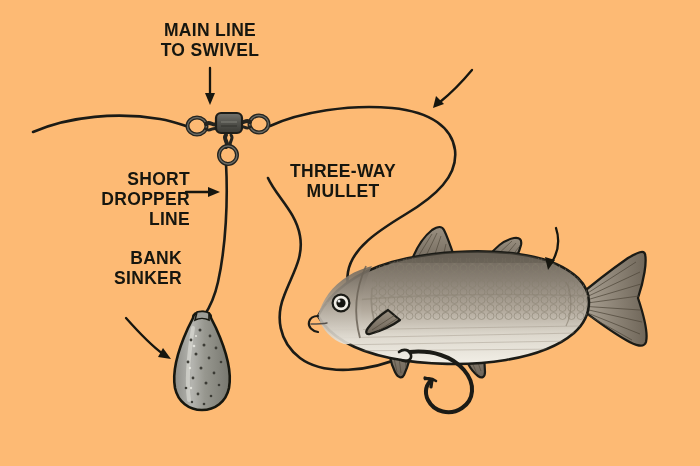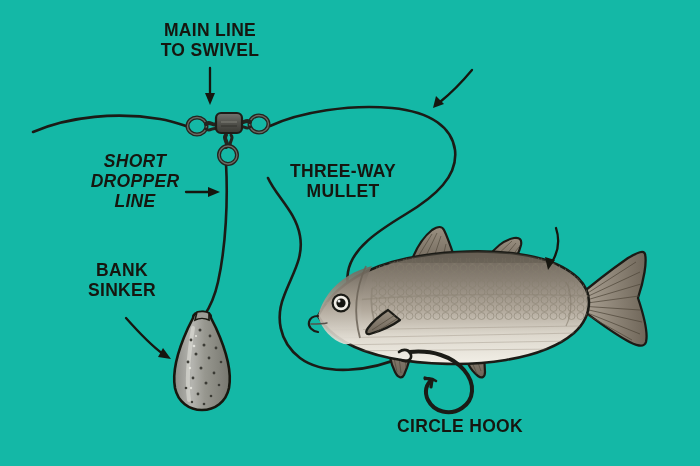--- a/index.html
+++ b/index.html
@@ -8,21 +8,21 @@
     padding: 0;
     background: #fbfbf3;
   }
   body {
     font-family: "Liberation Sans", sans-serif;
   }
   #diagram-root {
     position: relative;
     width: 700px;
     height: 466px;
-    background: #14b8a6;
+    background: #fdba74;
     overflow: hidden;
   }
   svg.scene {
     position: absolute;
     top: 0;
     left: 0;
     width: 700px;
     height: 466px;
     display: block;
   }
@@ -298,26 +298,25 @@
     <g>
       <path d="M126,318 C142,336 152,346 163,354" fill="none" stroke="#16160f" stroke-width="2.3" stroke-linecap="round"></path>
       <path d="M171,359 L158,357 L163,348 Z" fill="#16160f"></path>
     </g>
   </svg>
 
   <div class="lbl" style="left:110px; top:21px; width:200px;">MAIN LINE
 TO SWIVEL</div>
 
 
-  <div class="lbl" style="left:80px; top:152px; width:110px; text-align:center;font-style:italic;">SHORT
+  <div class="lbl" style="left:80px; top:170px; width:110px; text-align:right;">SHORT
 DROPPER
 LINE</div>
 
   <div class="lbl" style="left:268px; top:162px; width:150px;">THREE-WAY
 MULLET</div>
 
 
-  <div class="lbl" style="left:62px; top:261px; width:120px;">BANK
+  <div class="lbl" style="left:62px; top:249px; width:120px;text-align:right;">BANK
 SINKER</div>
 
-  <div class="lbl" style="left:370px; top:417px; width:180px;">CIRCLE HOOK</div>
 
 </div>
 
 </body></html>

